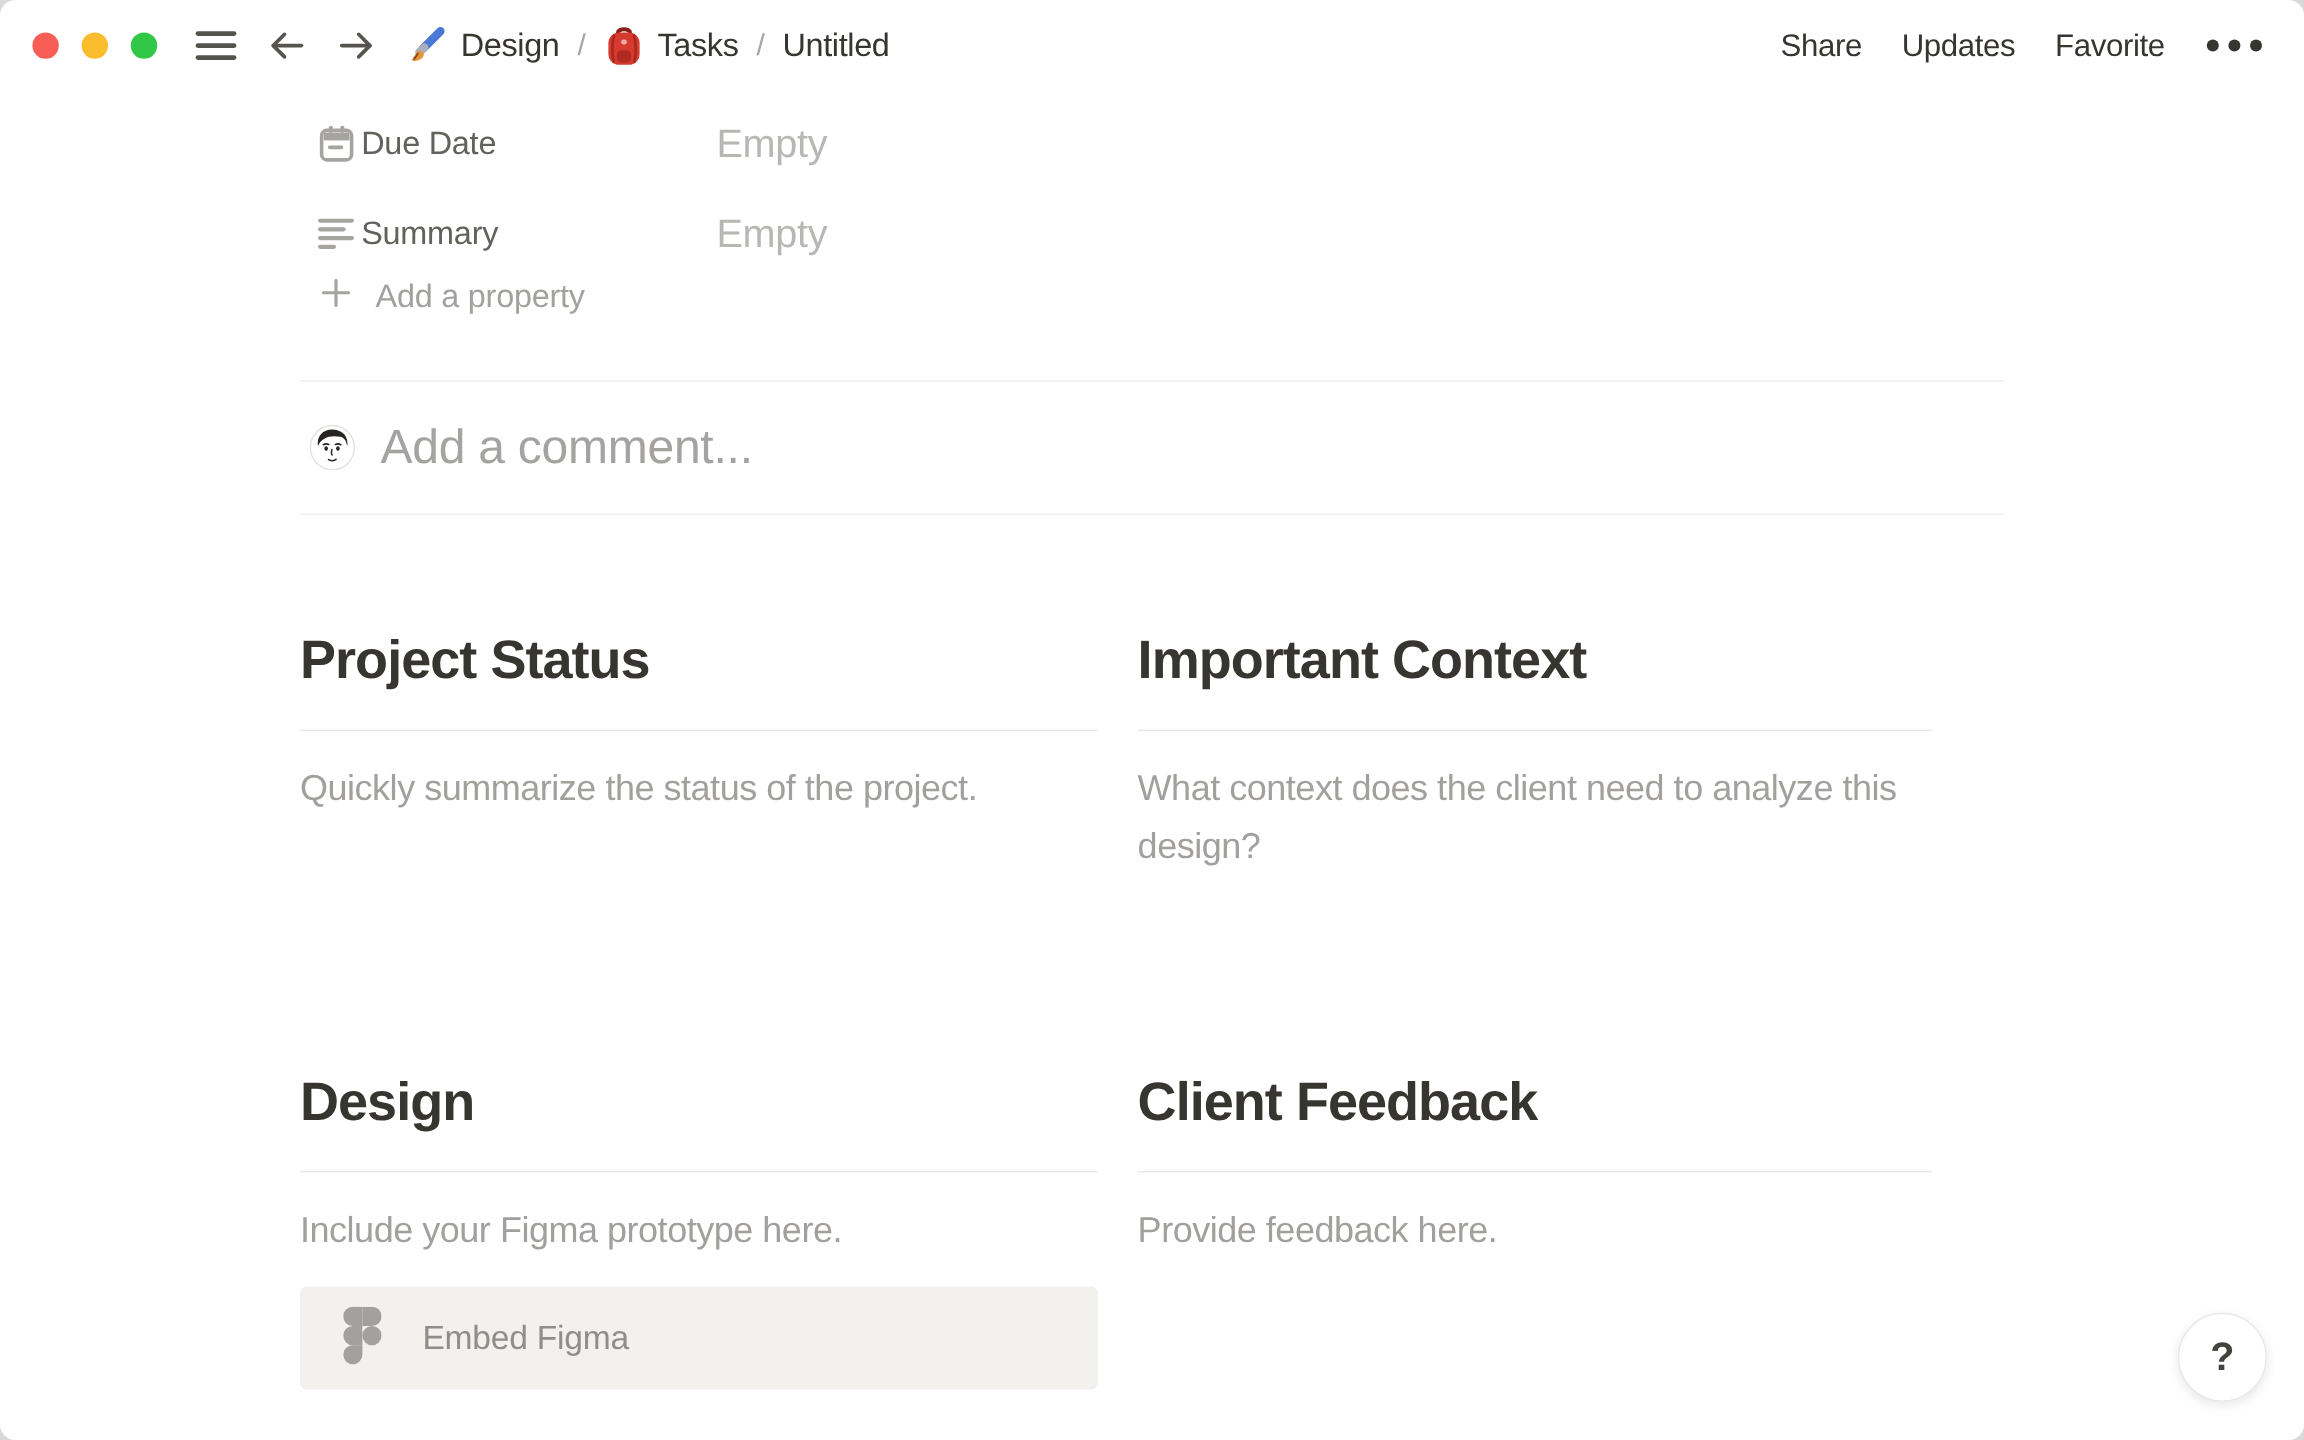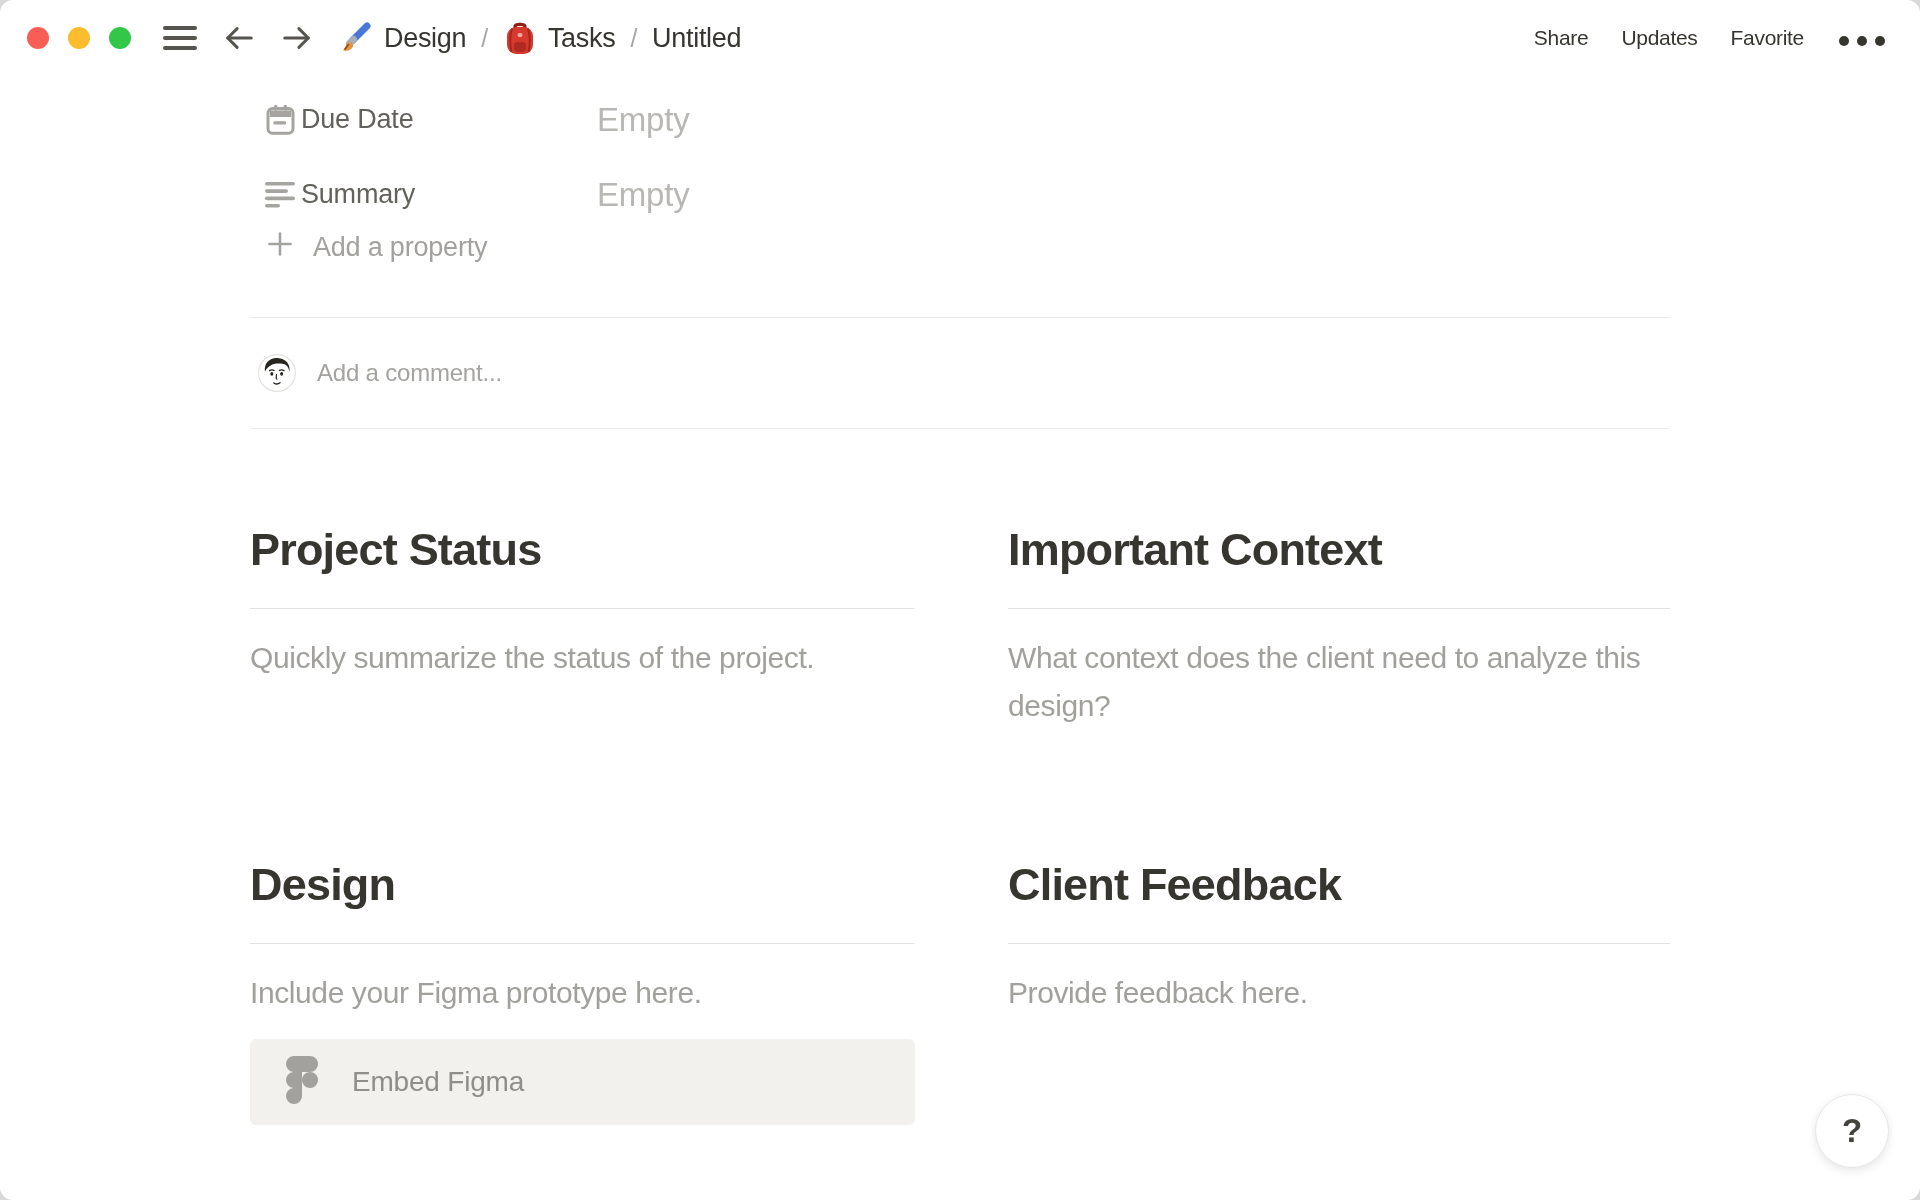--- a/index.html
+++ b/index.html
@@ -26,46 +26,47 @@
   .light.yellow { background:#fbbc2d; }
   .light.green  { background:#33c748; }
   .hamburger { margin-left:32px; width:34px; height:24px; display:flex; flex-direction:column; justify-content:space-between; cursor:pointer; }
   .hamburger span { height:4px; border-radius:2px; background:#56544e; }
   .nav-arrow { margin-left:26px; width:32px; height:32px; display:flex; align-items:center; justify-content:center; }
   .nav-arrow svg { display:block; }
   .breadcrumb { margin-left:26px; display:flex; align-items:center; font-size:27px; letter-spacing:-0.3px; }
   .crumb { display:flex; align-items:center; gap:11px; cursor:pointer; }
   .crumb-sep { margin:0 15px; color:#a8a6a2; font-size:25px; }
   .crumb-icon { width:34px; height:34px; display:flex; align-items:center; justify-content:center; }
-  .topbar-right { margin-left:auto; display:flex; align-items:flex-end; gap:33px; font-size:21px; letter-spacing:-0.3px; }
+  .topbar-right { margin-left:auto; display:flex; align-items:center; gap:33px; font-size:26px; letter-spacing:-0.3px; }
   .topbar-action { cursor:pointer; }
   .more-dots { display:flex; align-items:center; gap:8px; padding:4px 2px; cursor:pointer; }
   .more-dots i { width:10px; height:10px; border-radius:50%; background:#37352f; }
   
   .content { margin-left:250px; width:1420px; }
   .props { padding-top:6px; }
   .prop-row { position:relative; height:75px; display:flex; align-items:center; border-radius:4px; cursor:pointer; }
   .prop-icon { margin-left:13px; width:34px; display:flex; justify-content:center; }
   .prop-name { margin-left:4px; font-size:27px; color:#63615c; letter-spacing:-0.2px; }
   .prop-value { position:absolute; left:347px; font-size:33px; color:#b8b7b4; letter-spacing:-0.2px; }
   .addprop-row { height:75px; display:flex; align-items:flex-start; cursor:pointer; }
   .addprop-icon { margin-left:15px; width:30px; display:flex; justify-content:center; }
   .addprop-label { margin-left:18px; font-size:27px; color:#a3a19d; letter-spacing:-0.2px; }
   .divider { height:1px; background:#eceae7; }
   .divider.props-div { margin-top:10px; }
   
   .comment-row { height:110px; display:flex; align-items:center; cursor:text; }
   .avatar { margin-left:8px; width:38px; height:38px; border-radius:50%; flex:0 0 auto; }
-  .comment-placeholder { margin-left:21px; font-size:24px; color:#a4a3a0; letter-spacing:-0.2px; }
+  .comment-placeholder { margin-left:21px; font-size:40px; color:#a4a3a0; letter-spacing:-0.2px; }
   
   .sections {
     margin-top:92px;
     display:grid;
     grid-template-columns:665px 662px;
     column-gap:93px;
+    gap:33px;
   }
   .section.row1 { height:335px; }
   .section h2 {
     margin:0; font-size:45px; line-height:58px; font-weight:700;
     letter-spacing:-0.8px; color:#37352f; cursor:text;
   }
   .h-divider { margin-top:29px; height:1px; background:#e5e3e0; }
   .section .body {
     margin-top:25px; font-size:30px; line-height:48px;
     color:#a2a09d; letter-spacing:-0.4px; cursor:text;

